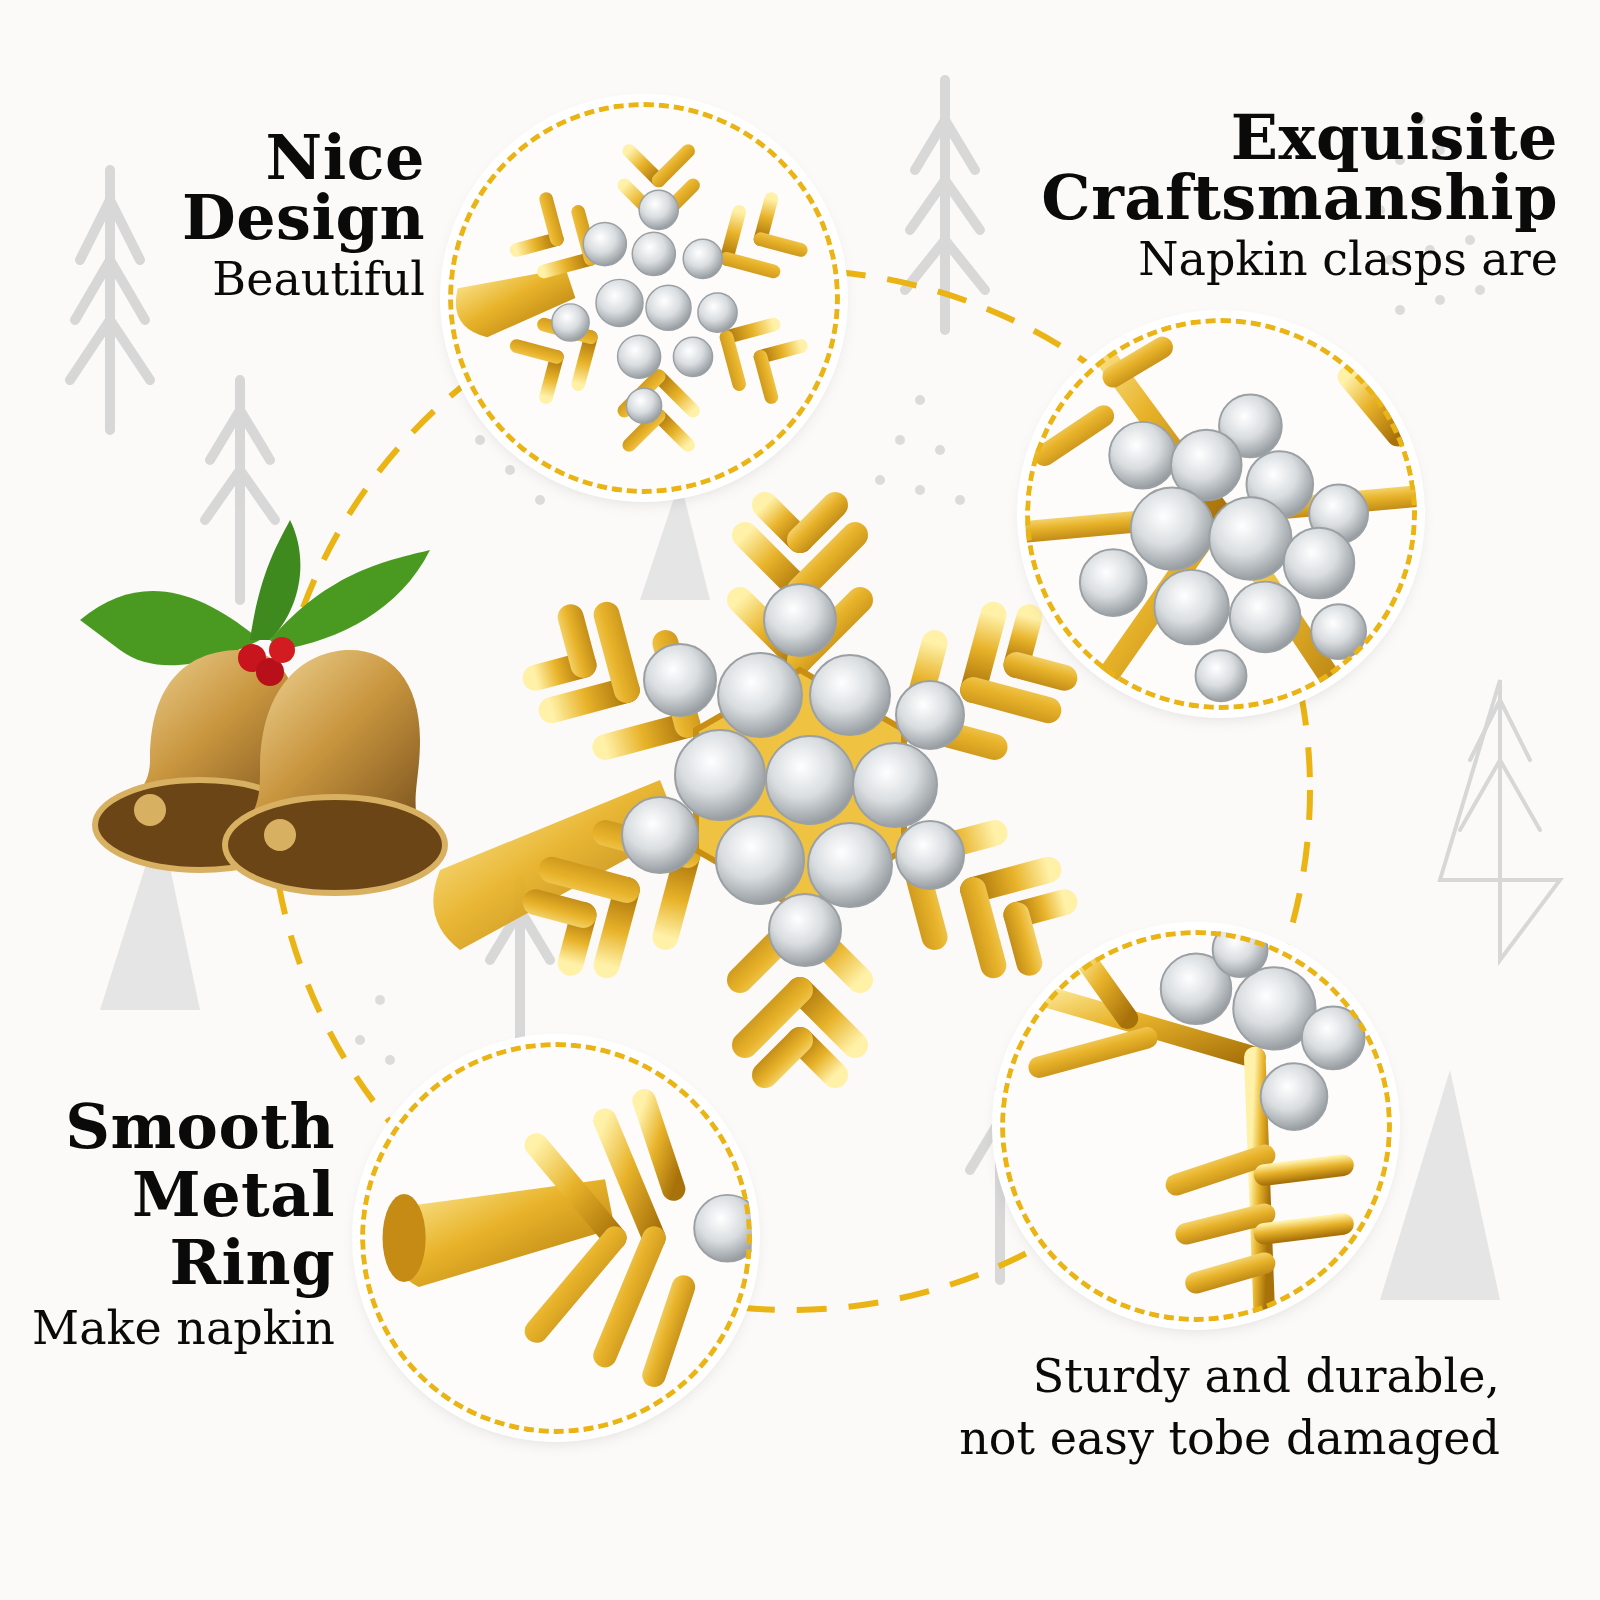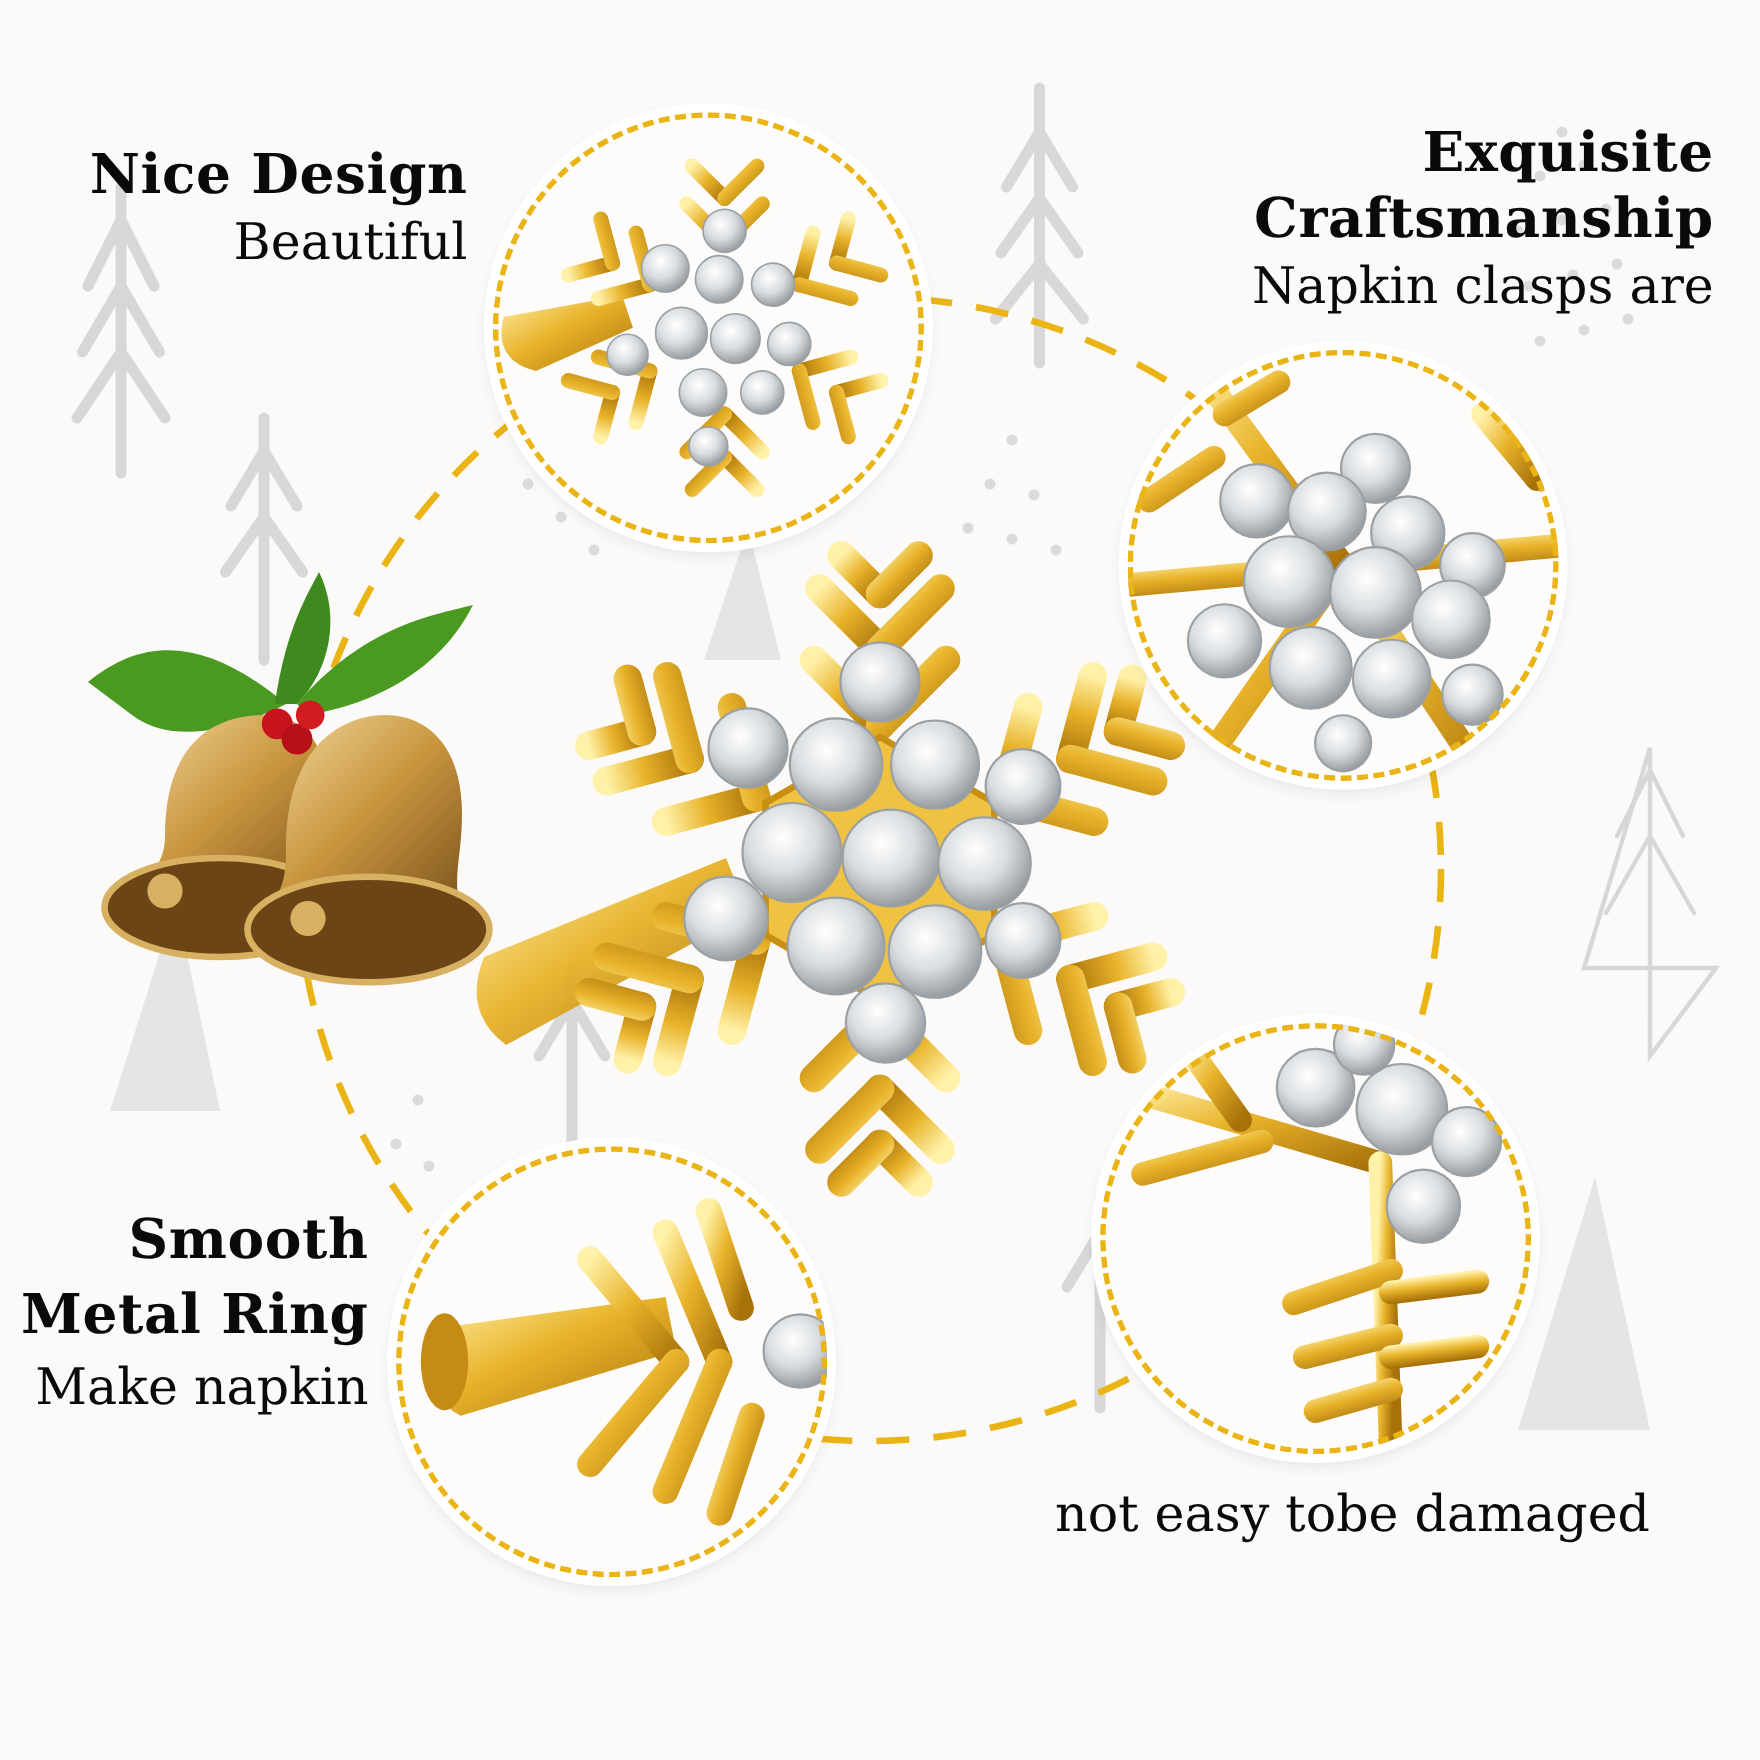--- a/index.html
+++ b/index.html
@@ -1,19 +1,19 @@
 <!DOCTYPE html>
 <html><head>
 <meta charset="utf-8">
 <style>
   html,body{margin:0;padding:0;}
   body{width:1600px;height:1600px;overflow:hidden;background:#fbfaf8;position:relative;font-family:"DejaVu Serif","Liberation Serif",serif;}
   .bg-svg{position:absolute;left:0;top:0;width:1600px;height:1600px;}
   .label{position:absolute;color:#0a0a0a;}
-  .title{font-weight:bold;font-size:50px;line-height:60px;letter-spacing:0.5px;}
+  .title{font-weight:bold;font-size:62px;line-height:60px;letter-spacing:0.5px;}
   .desc{font-size:46px;line-height:62px;}
   .right{text-align:right;}
   .center{text-align:right;}
   .circle{position:absolute;border-radius:50%;background:#fdfcfa;box-shadow:0 0 0 8px #fff, 0 6px 18px rgba(0,0,0,0.15);overflow:hidden;}
   .circle svg{width:100%;height:100%;display:block;}
   .circle::after{content:"";position:absolute;inset:0;border-radius:50%;border:5px dashed #eab414;}
 </style>
 </head>
 <body>
 
@@ -249,14 +249,15 @@
   <div class="desc">Napkin clasps are</div>
 </div>
 
 <div class="label right" style="left:10px;top:1093px;width:325px;">
   <div class="title" style="line-height:68px;">Smooth</div>
   <div class="title" style="line-height:68px;">Metal Ring</div>
   <div class="desc">Make napkin</div>
 </div>
 
 <div class="label center" style="left:930px;top:1345px;width:570px;">
+  <div class="desc">Sturdy and durable,</div>
   <div class="desc">not easy tobe damaged</div>
 </div>
 
 </body></html>

